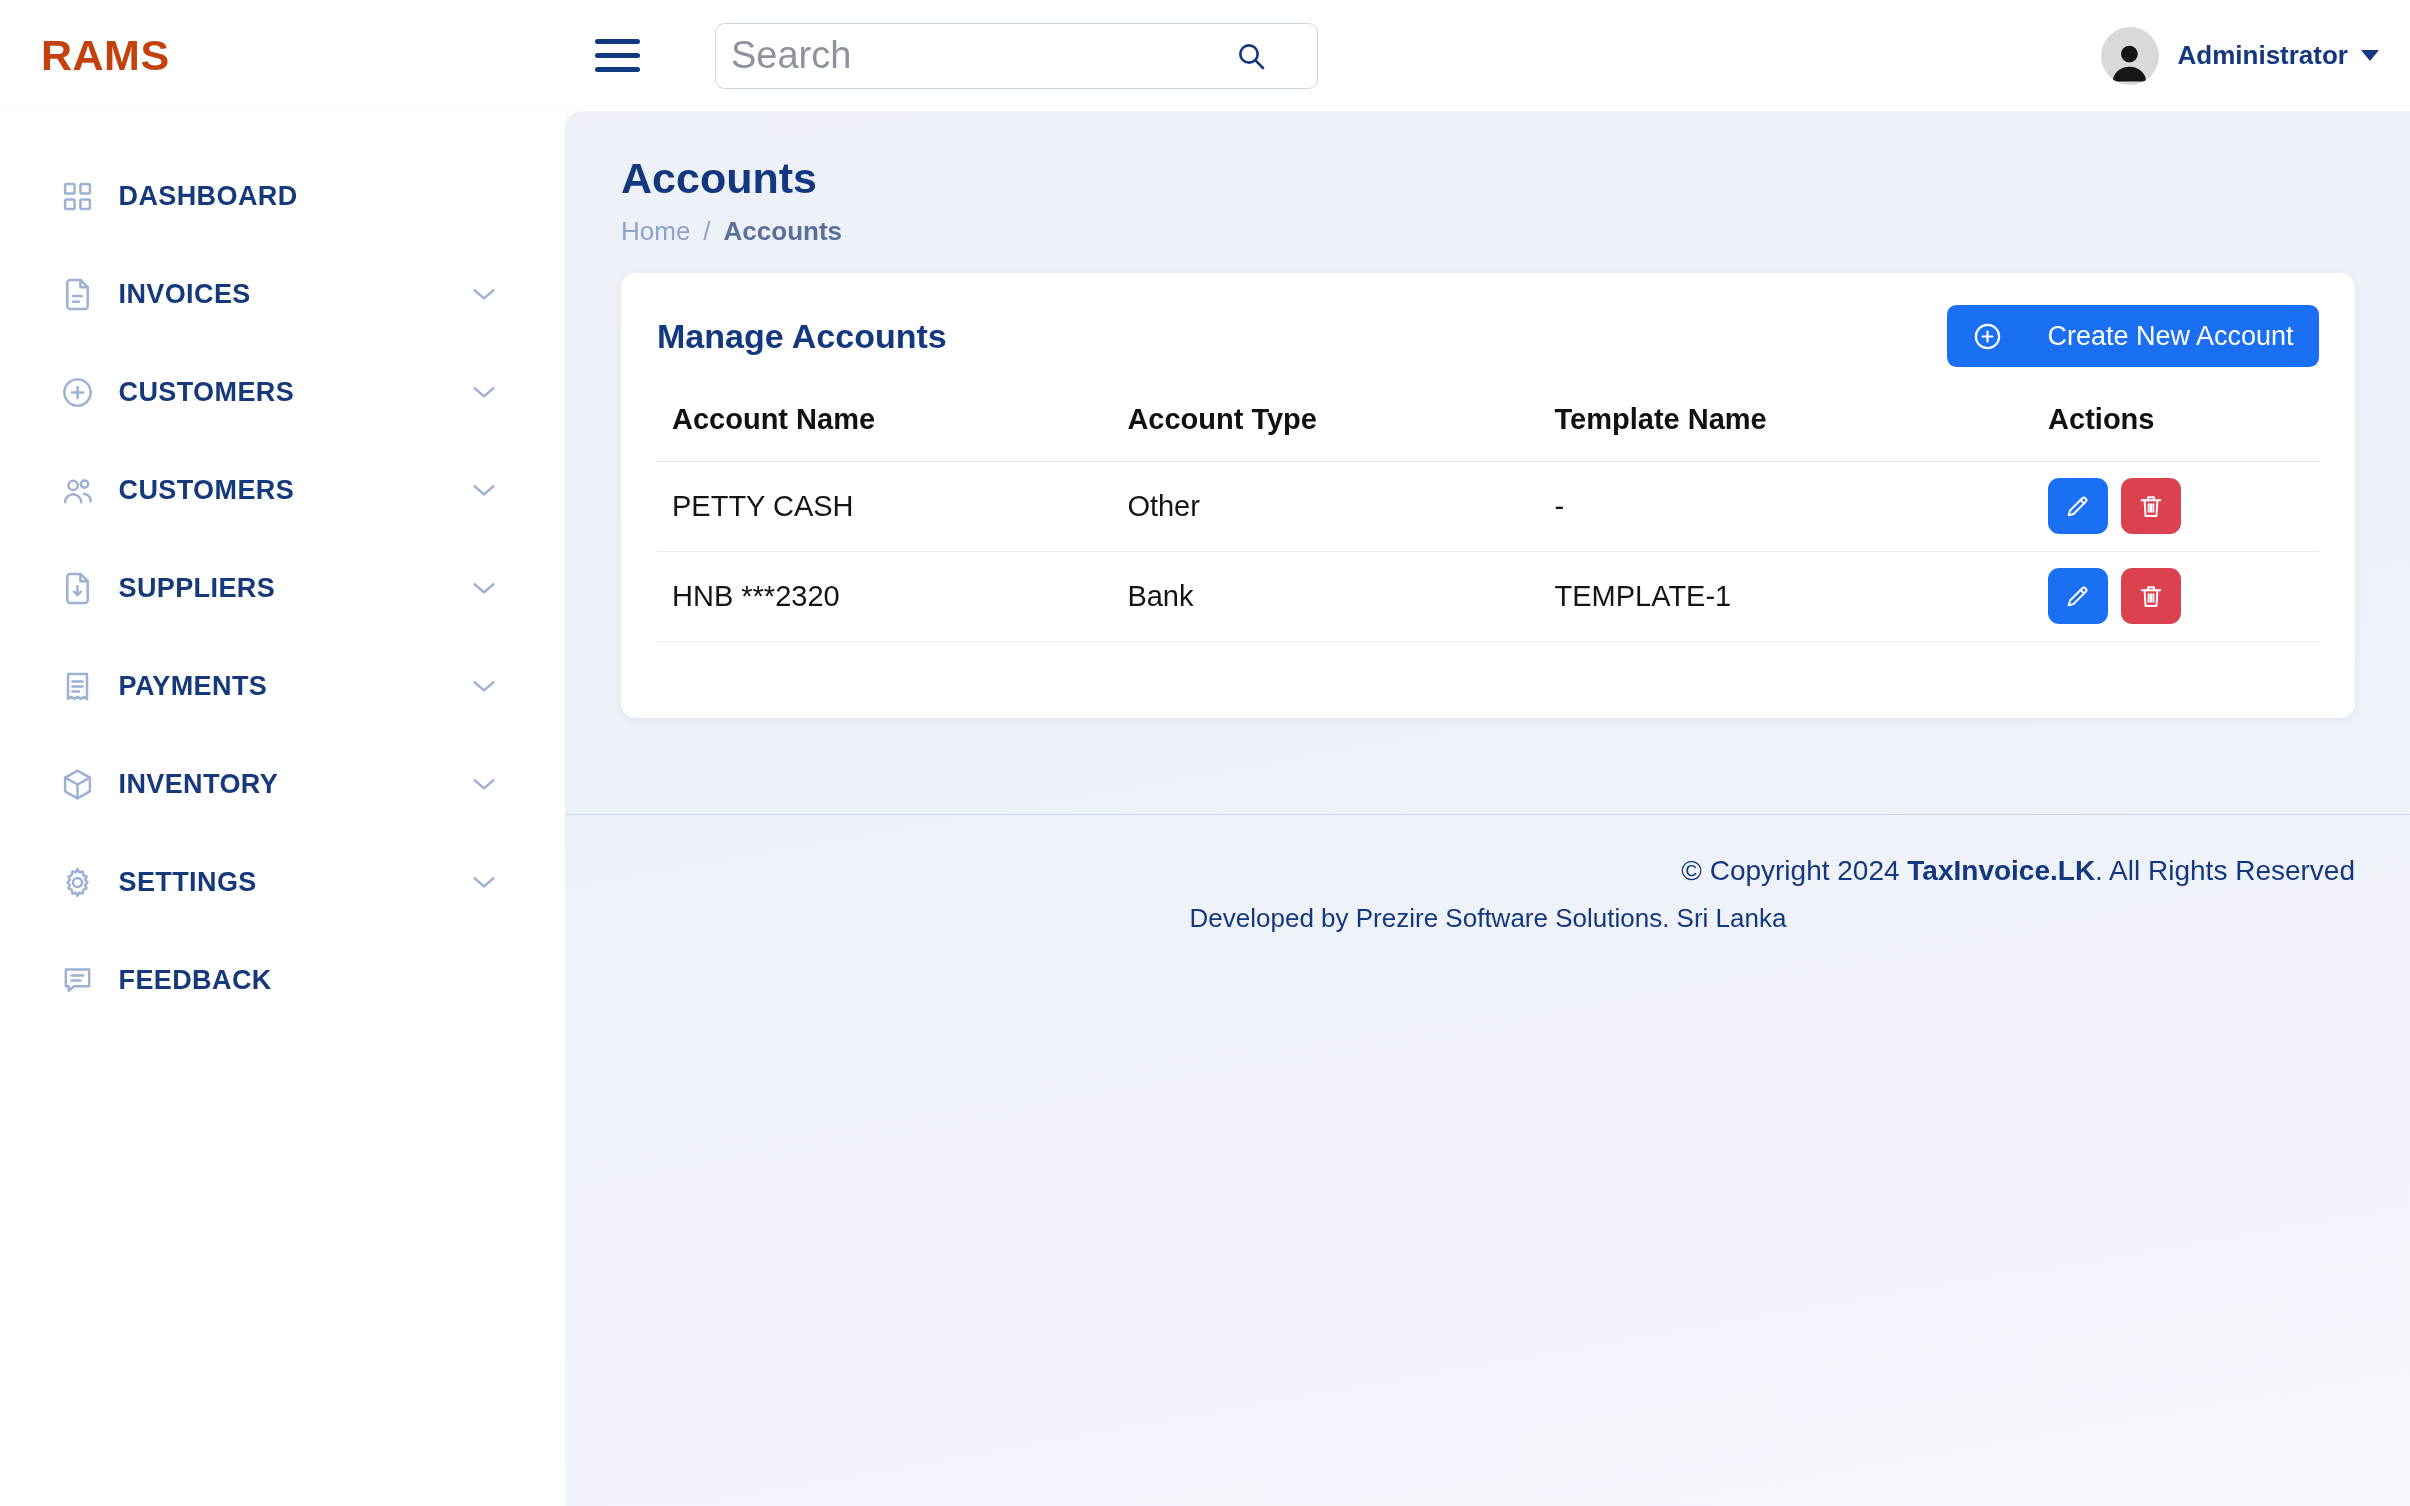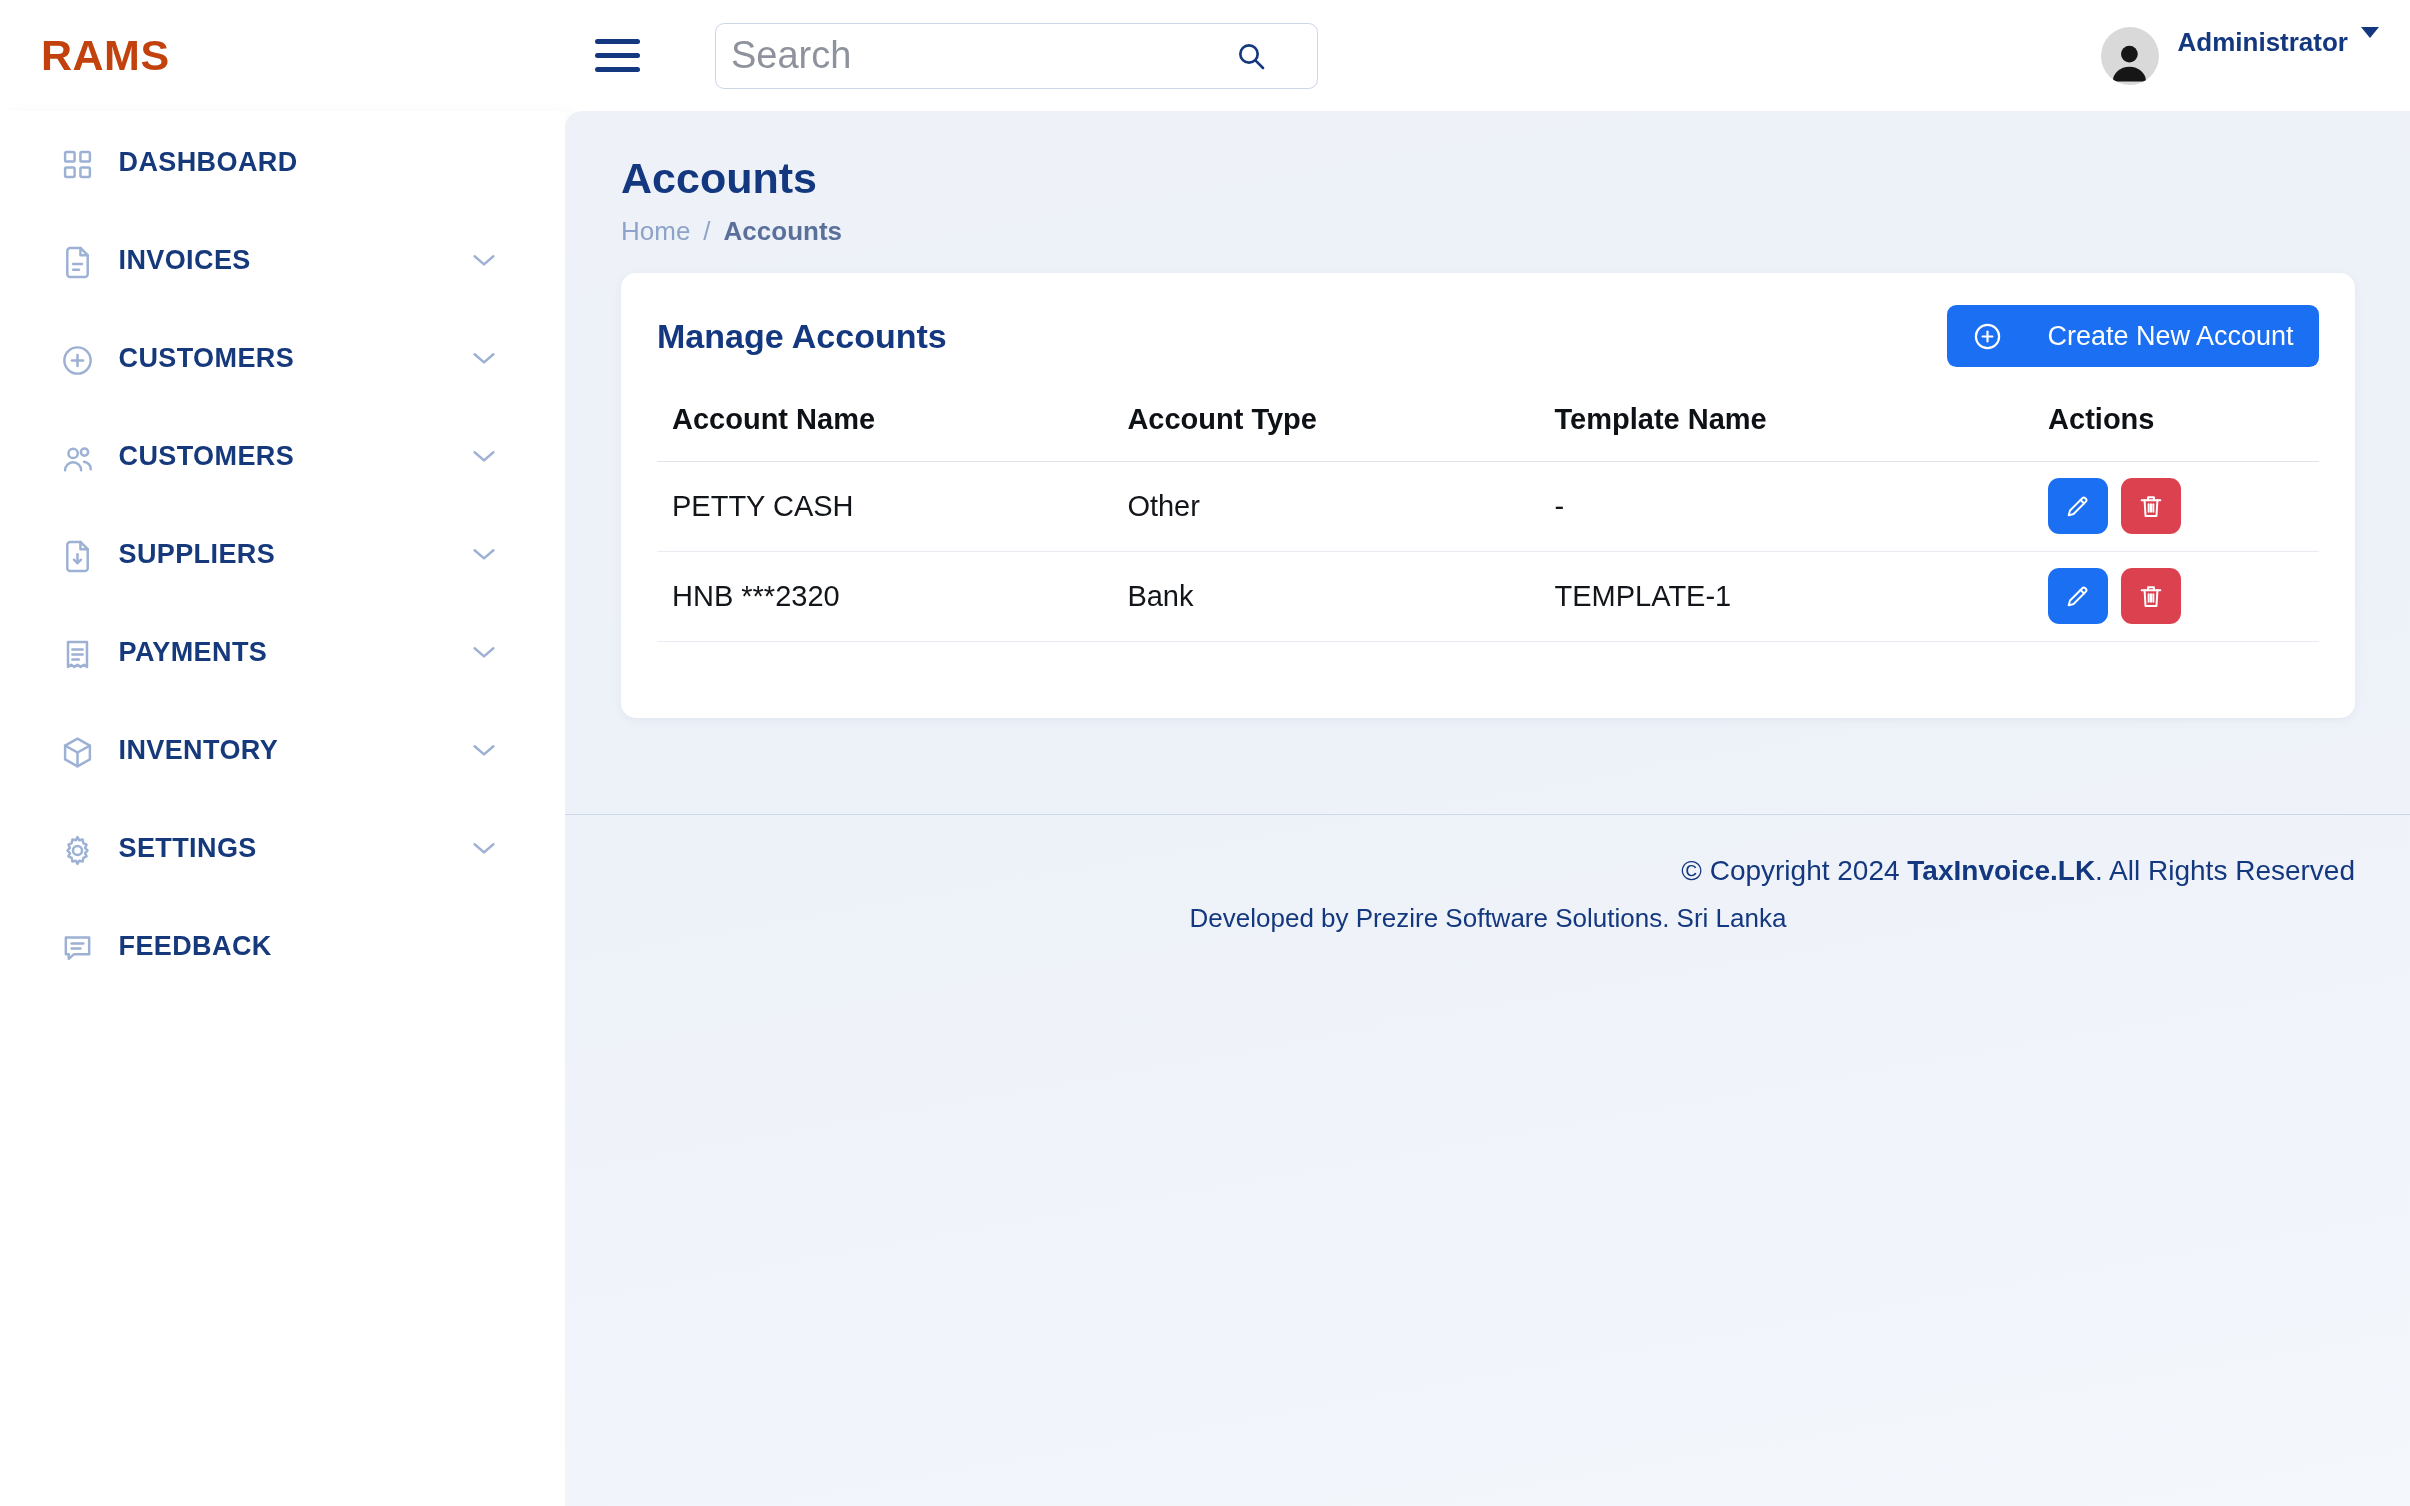--- a/index.html
+++ b/index.html
@@ -34,38 +34,38 @@
     width:100%; height:100%; border:1.9px solid #cdd6e6; border-radius:9.4px;
     padding:0 68px 0 15px; font-size:38px; color:#333; font-family:inherit; background:#fff;
     outline:none;
     margin-left:32px;
   }
   .search input::placeholder { color:#8d929c; }
   .search-icon {
     position:absolute; right:19px; top:50%; transform:translateY(-50%);
     width:32px; height:32px; color:#14387f; cursor:pointer;
   }
-  .user { margin-left:auto; margin-right:32px; display:flex; cursor:pointer; }
+  .user { margin-left:auto; margin-right:32px; display:flex; align-items:center; cursor:pointer; }
   .avatar {
     width:58px; height:58px; border-radius:50%; background:#d9d9d9;
     overflow:hidden; position:relative; flex:none;
   }
   .avatar .icon { position:absolute; inset:3.8px 5.6px -3.8px 5.6px; color:#161616; }
   .user-name { margin-left:19px; font-size:26px; font-weight:700; color:#14387f; }
   .caret {
     margin-left:13px; width:0; height:0;
     border-left:9.4px solid transparent; border-right:9.4px solid transparent;
     border-top:11.3px solid #14387f;
   }
   
   aside {
     grid-area:sidebar; background:#fff; padding-top:36px;
     box-shadow:5.6px 0 13px rgba(40,60,100,.03);
   }
-  .side-item { height:98px; display:flex; padding:0 66px 0 60px; cursor:pointer; }
+  .side-item { height:98px; display:flex; align-items:center; padding:0 66px 0 60px; cursor:pointer; }
   .side-icon { width:35px; height:35px; color:#9db1d4; flex:none; }
   .side-label { margin-left:23.5px; font-size:27px; font-weight:700; color:#16397c; letter-spacing:0.4px; }
   .chevron { margin-left:auto; width:30px; height:30px; color:#9db1d4; }
   
   main {
     grid-area:main; overflow:hidden;
     background:linear-gradient(170deg,#eef1f8 0%,#edf1f8 45%,#f4f7fc 100%);
     border-top-left-radius:17px;
     padding:43px 56px 0 56px;
   }

